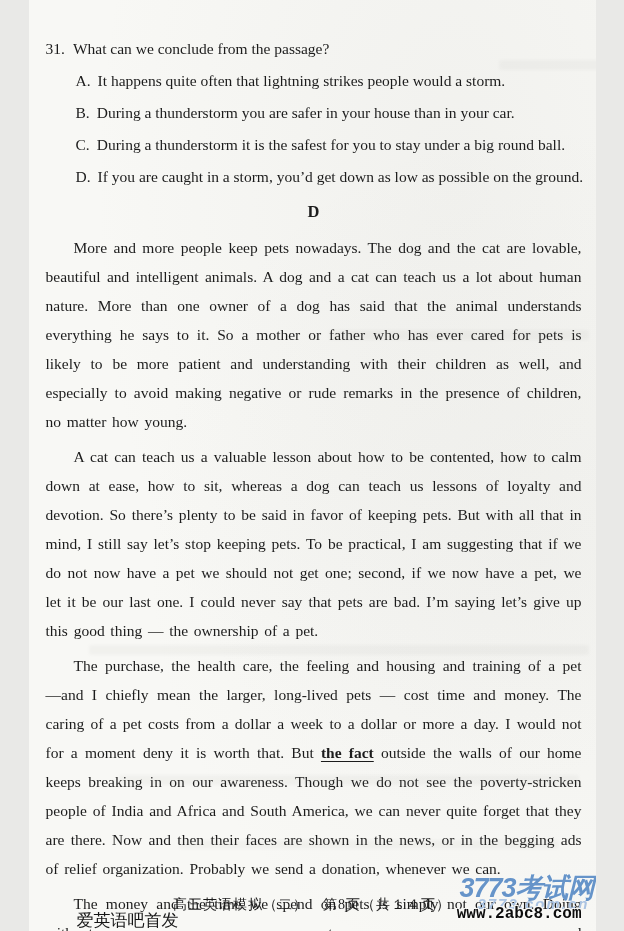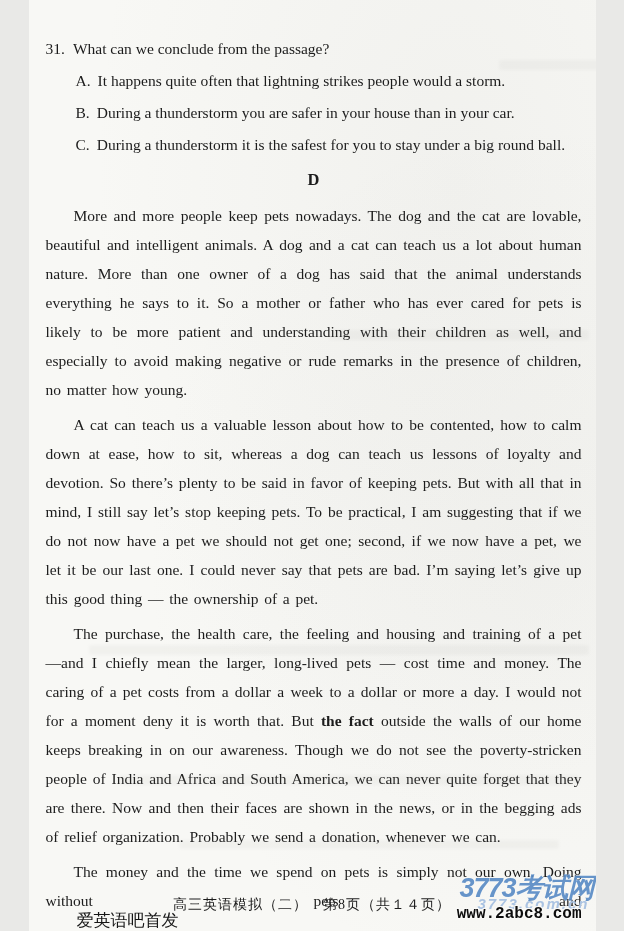--- a/index.html
+++ b/index.html
@@ -50,20 +50,21 @@
   .para {
     margin: 0 0 6px;
     line-height: 29px;
     text-align: justify;
     text-indent: 28px;
     word-spacing: 0.12em;
   }
   .para.force-justify { text-align-last: justify; }
   .emph {
     font-weight: bold;
+    text-decoration: underline;
     text-underline-offset: 3px;
   }
 
   .footer-label {
     position: absolute;
     top: 896px;
     left: 0;
     width: 100%;
     text-align: center;
     font-size: 14px;
@@ -145,20 +146,23 @@
     </div>
     <div class="option">
       <span class="opt-label">A.</span><span>It happens quite often that lightning strikes people would a storm.</span>
     </div>
     <div class="option">
       <span class="opt-label">B.</span><span>During a thunderstorm you are safer in your house than in your car.</span>
     </div>
     <div class="option">
       <span class="opt-label">C.</span><span>During a thunderstorm it is the safest for you to stay under a big round ball.</span>
     </div>
+    <div class="option">
+      <span class="opt-label">D.</span><span>If you are caught in a storm, you’d get down as low as possible on the ground.</span>
+    </div>
   </div>
 
   <div class="section-heading">D</div>
 
   <p class="para">More and more people keep pets nowadays. The dog and the cat are lovable, beautiful and intelligent animals. A dog and a cat can teach us a lot about human nature. More than one owner of a dog has said that the animal understands everything he says to it. So a mother or father who has ever cared for pets is likely to be more patient and understanding with their children as well, and especially to avoid making negative or rude remarks in the presence of children, no matter how young.</p>
 
   <p class="para">A cat can teach us a valuable lesson about how to be contented, how to calm down at ease, how to sit, whereas a dog can teach us lessons of loyalty and devotion. So there’s plenty to be said in favor of keeping pets. But with all that in mind, I still say let’s stop keeping pets. To be practical, I am suggesting that if we do not now have a pet we should not get one; second, if we now have a pet, we let it be our last one. I could never say that pets are bad. I’m saying let’s give up this good thing — the ownership of a pet.</p>
 
   <p class="para"><span>The purchase, the health care, the feeling and housing and training of a pet —and I chiefly mean the larger, long-lived pets — cost time and money. The caring of a pet costs from a dollar a week to a dollar or more a day. I would not for a moment deny it is worth that. But </span><span class="emph">the fact</span><span> outside the walls of our home keeps breaking in on our awareness. Though we do not see the poverty-stricken people of India and Africa and South America, we can never quite forget that they are there. Now and then their faces are shown in the news, or in the begging ads of relief organization. Probably we send a donation, whenever we can.</span></p>
 

